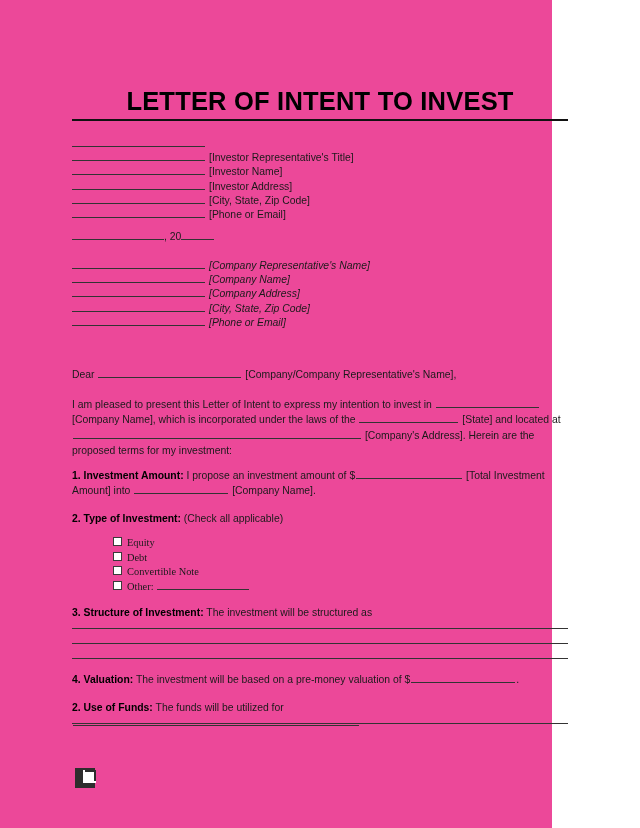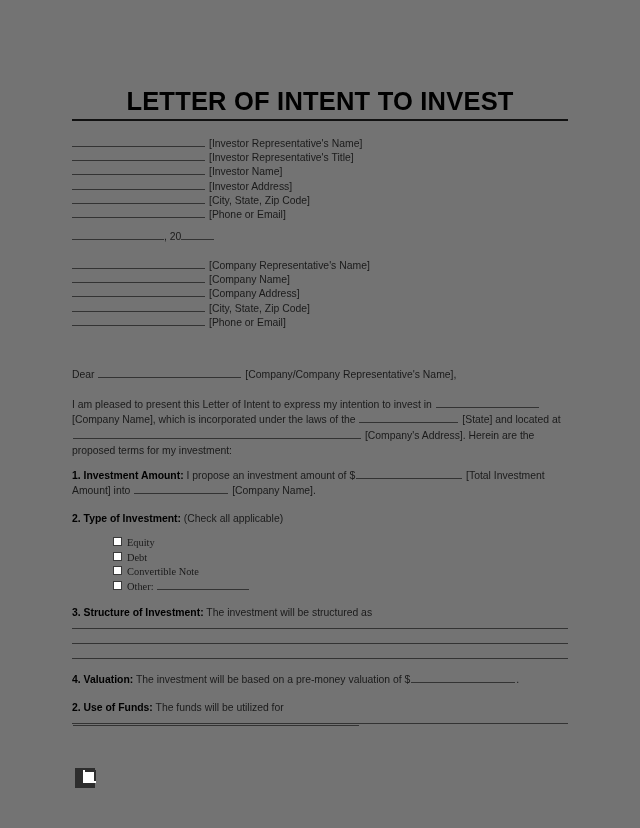--- a/index.html
+++ b/index.html
@@ -12,23 +12,23 @@
     height: 828px;
     font-family: "Liberation Sans", sans-serif;
     color: #1a1a1a;
     position: relative;
     overflow: hidden;
   }
 
   .page {
     position: absolute;
     left: 0; top: 0;
-    width: 640px;
+    width: 552px;
     height: 828px;
-    background: #737373;
+    background: #ec4899;
   }
 
   
   .doc-title {
     position: absolute;
     left: 72px;
     top: 88px;
     width: 496px;
     text-align: center;
     font-size: 25.5px;
@@ -179,33 +179,33 @@
 </style>
 </head>
 <body>
 
 <div class="page">
 
   <div class="doc-title">LETTER OF INTENT TO INVEST</div>
   <div class="title-rule"></div>
 
   <div class="block" id="investor-block" style="top:136px;">
-      <div class="addr-row"><span class="blank blank-addr"></span><span class="addr-label">[Investor Representative's Name]</span></div>
+      <div class="addr-row"><span class="blank blank-addr"></span></div>
       <div class="addr-row"><span class="blank blank-addr"></span><span class="addr-label">[Investor Representative's Title]</span></div>
       <div class="addr-row"><span class="blank blank-addr"></span><span class="addr-label">[Investor Name]</span></div>
       <div class="addr-row"><span class="blank blank-addr"></span><span class="addr-label">[Investor Address]</span></div>
       <div class="addr-row"><span class="blank blank-addr"></span><span class="addr-label">[City, State, Zip Code]</span></div>
       <div class="addr-row"><span class="blank blank-addr"></span><span class="addr-label">[Phone or Email]</span></div>
     </div>
 
   <div class="block" id="date-block" style="top:229px;">
       <div class="date-row"><span class="blank blank-date"></span><span class="date-sep">, 20</span><span class="blank blank-year"></span></div>
     </div>
 
-  <div class="block" id="company-block" style="top:258px;">
+  <div class="block" id="company-block" style="top:258px;font-style:italic;">
       <div class="addr-row"><span class="blank blank-addr"></span><span class="addr-label">[Company Representative's Name]</span></div>
       <div class="addr-row"><span class="blank blank-addr"></span><span class="addr-label">[Company Name]</span></div>
       <div class="addr-row"><span class="blank blank-addr"></span><span class="addr-label">[Company Address]</span></div>
       <div class="addr-row"><span class="blank blank-addr"></span><span class="addr-label">[City, State, Zip Code]</span></div>
       <div class="addr-row"><span class="blank blank-addr"></span><span class="addr-label">[Phone or Email]</span></div>
     </div>
 
   <div class="para" style="top:367px;">
     <span>Dear</span>
     <span class="ib w-dear"></span>

